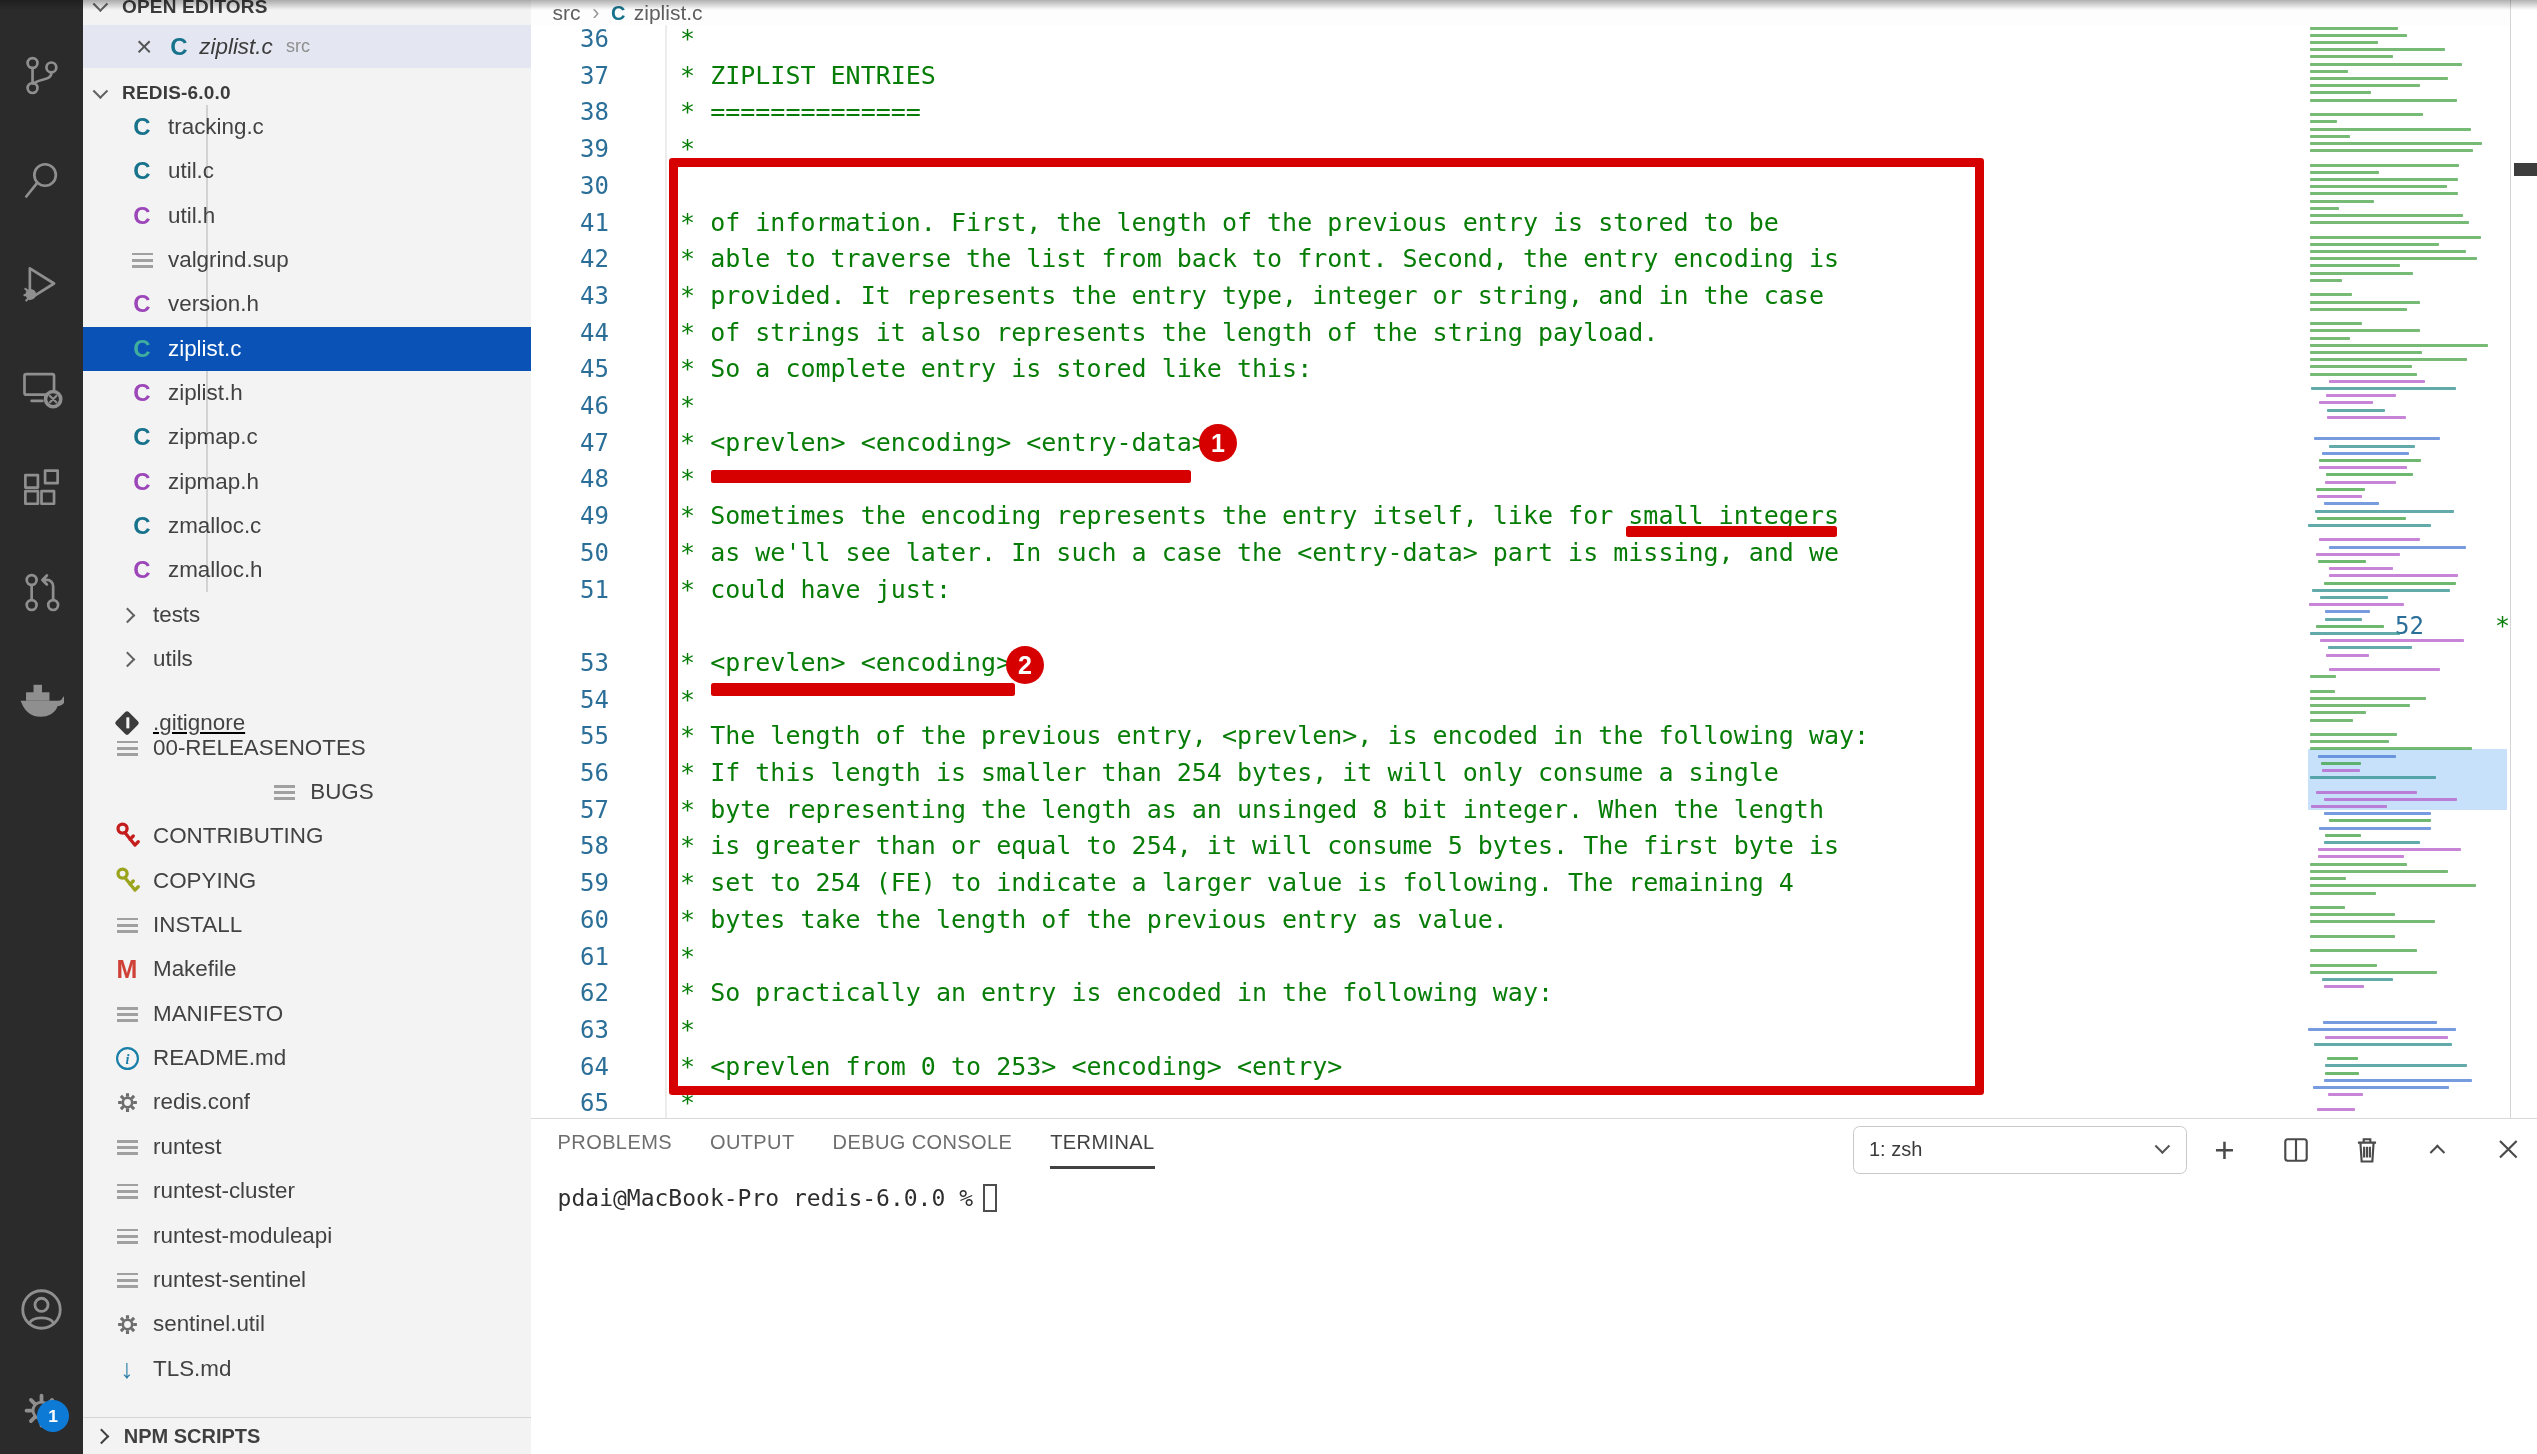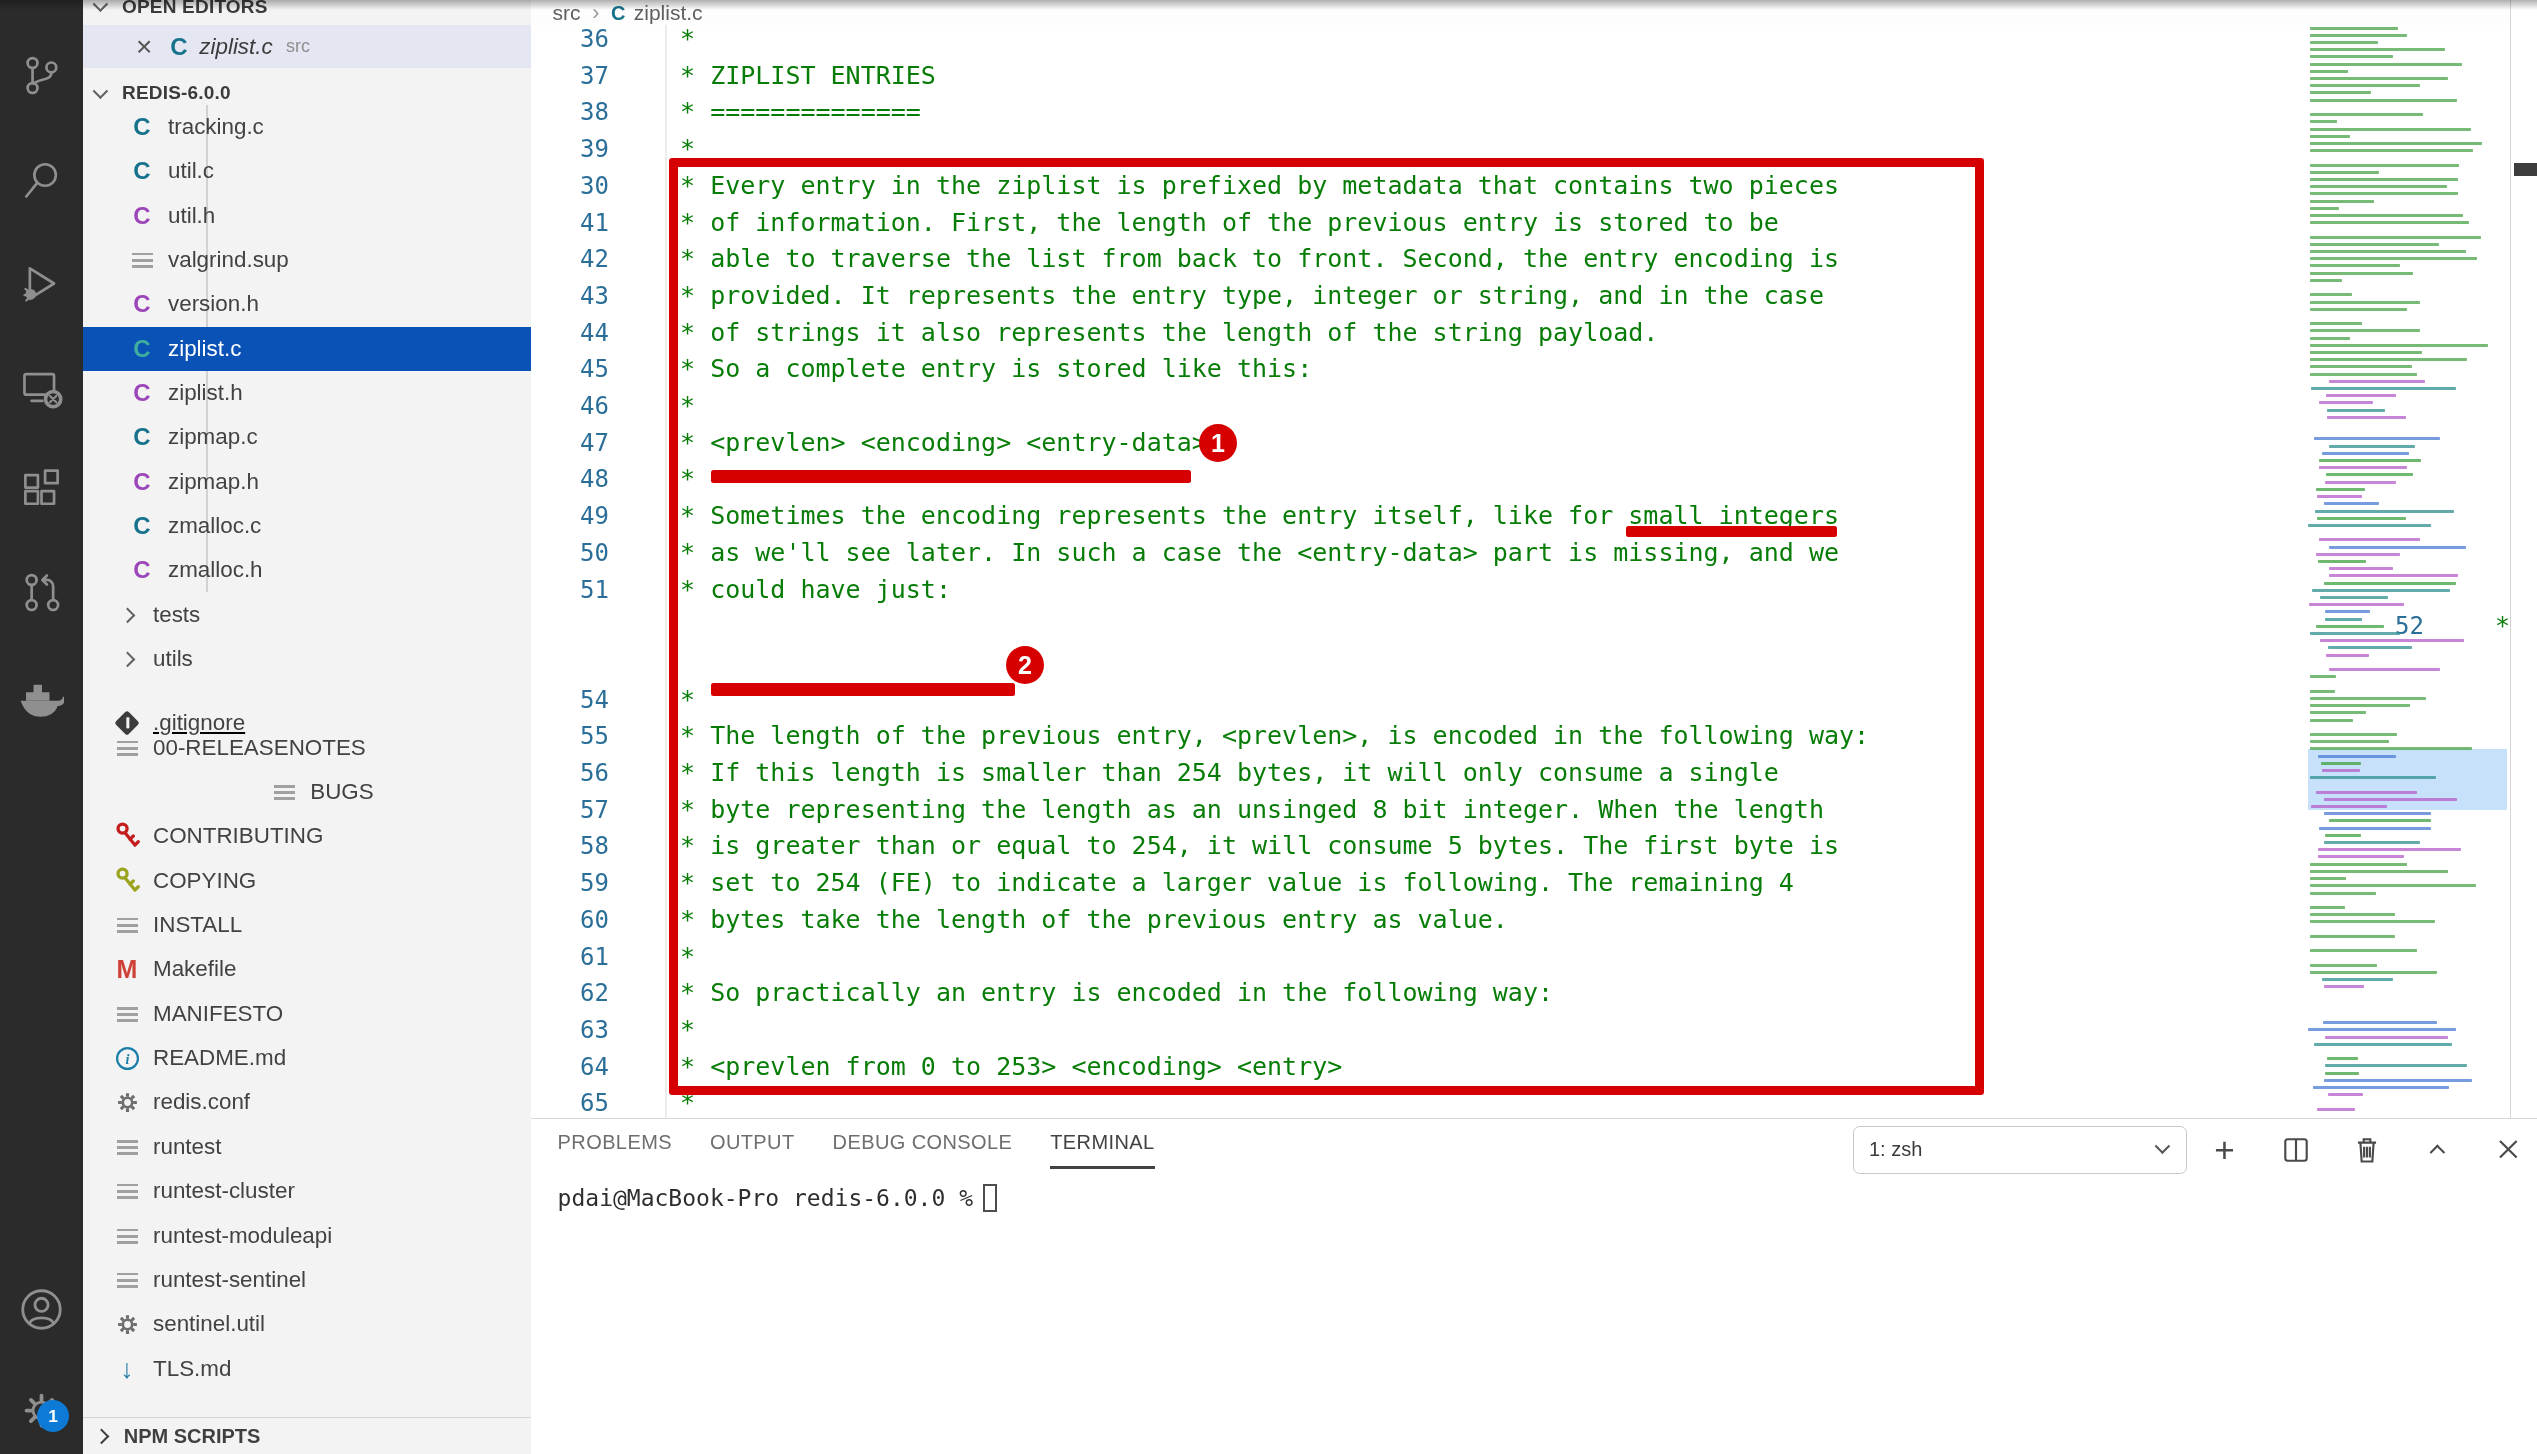--- a/index.html
+++ b/index.html
@@ -429,21 +429,20 @@
     <div class="cl" style="top: 73px;">
       <span class="ln">38</span>
       <span class="ct"> * ==============</span>
     </div>
     <div class="cl" style="top: 110px;">
       <span class="ln">39</span>
       <span class="ct"> *</span>
     </div>
     <div class="cl" style="top: 147px;">
       <span class="ln">30</span>
-      <span class="ct"> * Every entry in the ziplist is prefixed by metadata that contains two pieces</span>
     </div>
     <div class="cl" style="top: 184px;">
       <span class="ln">41</span>
       <span class="ct"> * of information. First, the length of the previous entry is stored to be</span>
     </div>
     <div class="cl" style="top: 220px;">
       <span class="ln">42</span>
       <span class="ct"> * able to traverse the list from back to front. Second, the entry encoding is</span>
     </div>
     <div class="cl" style="top: 257px;">
@@ -478,20 +477,24 @@
       <span class="ln">50</span>
       <span class="ct"> * as we'll see later. In such a case the &lt;entry-data&gt; part is missing, and we</span>
     </div>
     <div class="cl" style="top: 551px;">
       <span class="ln">51</span>
       <span class="ct"> * could have just:</span>
     </div>
     <div class="cl" style="top: 587px; justify-content: flex-end;">
       <span class="ln">52</span>
       <span class="ct"> *</span>
+    </div>
+    <div class="cl" style="top: 624px;">
+      <span class="ln">53</span>
+      <span class="ct"> * &lt;prevlen&gt; &lt;encoding&gt;</span>
     </div>
     <div class="cl" style="top: 661px;">
       <span class="ln">54</span>
       <span class="ct"> *</span>
     </div>
     <div class="cl" style="top: 697px;">
       <span class="ln">55</span>
       <span class="ct"> * The length of the previous entry, &lt;prevlen&gt;, is encoded in the following way:</span>
     </div>
     <div class="cl" style="top: 734px;">

